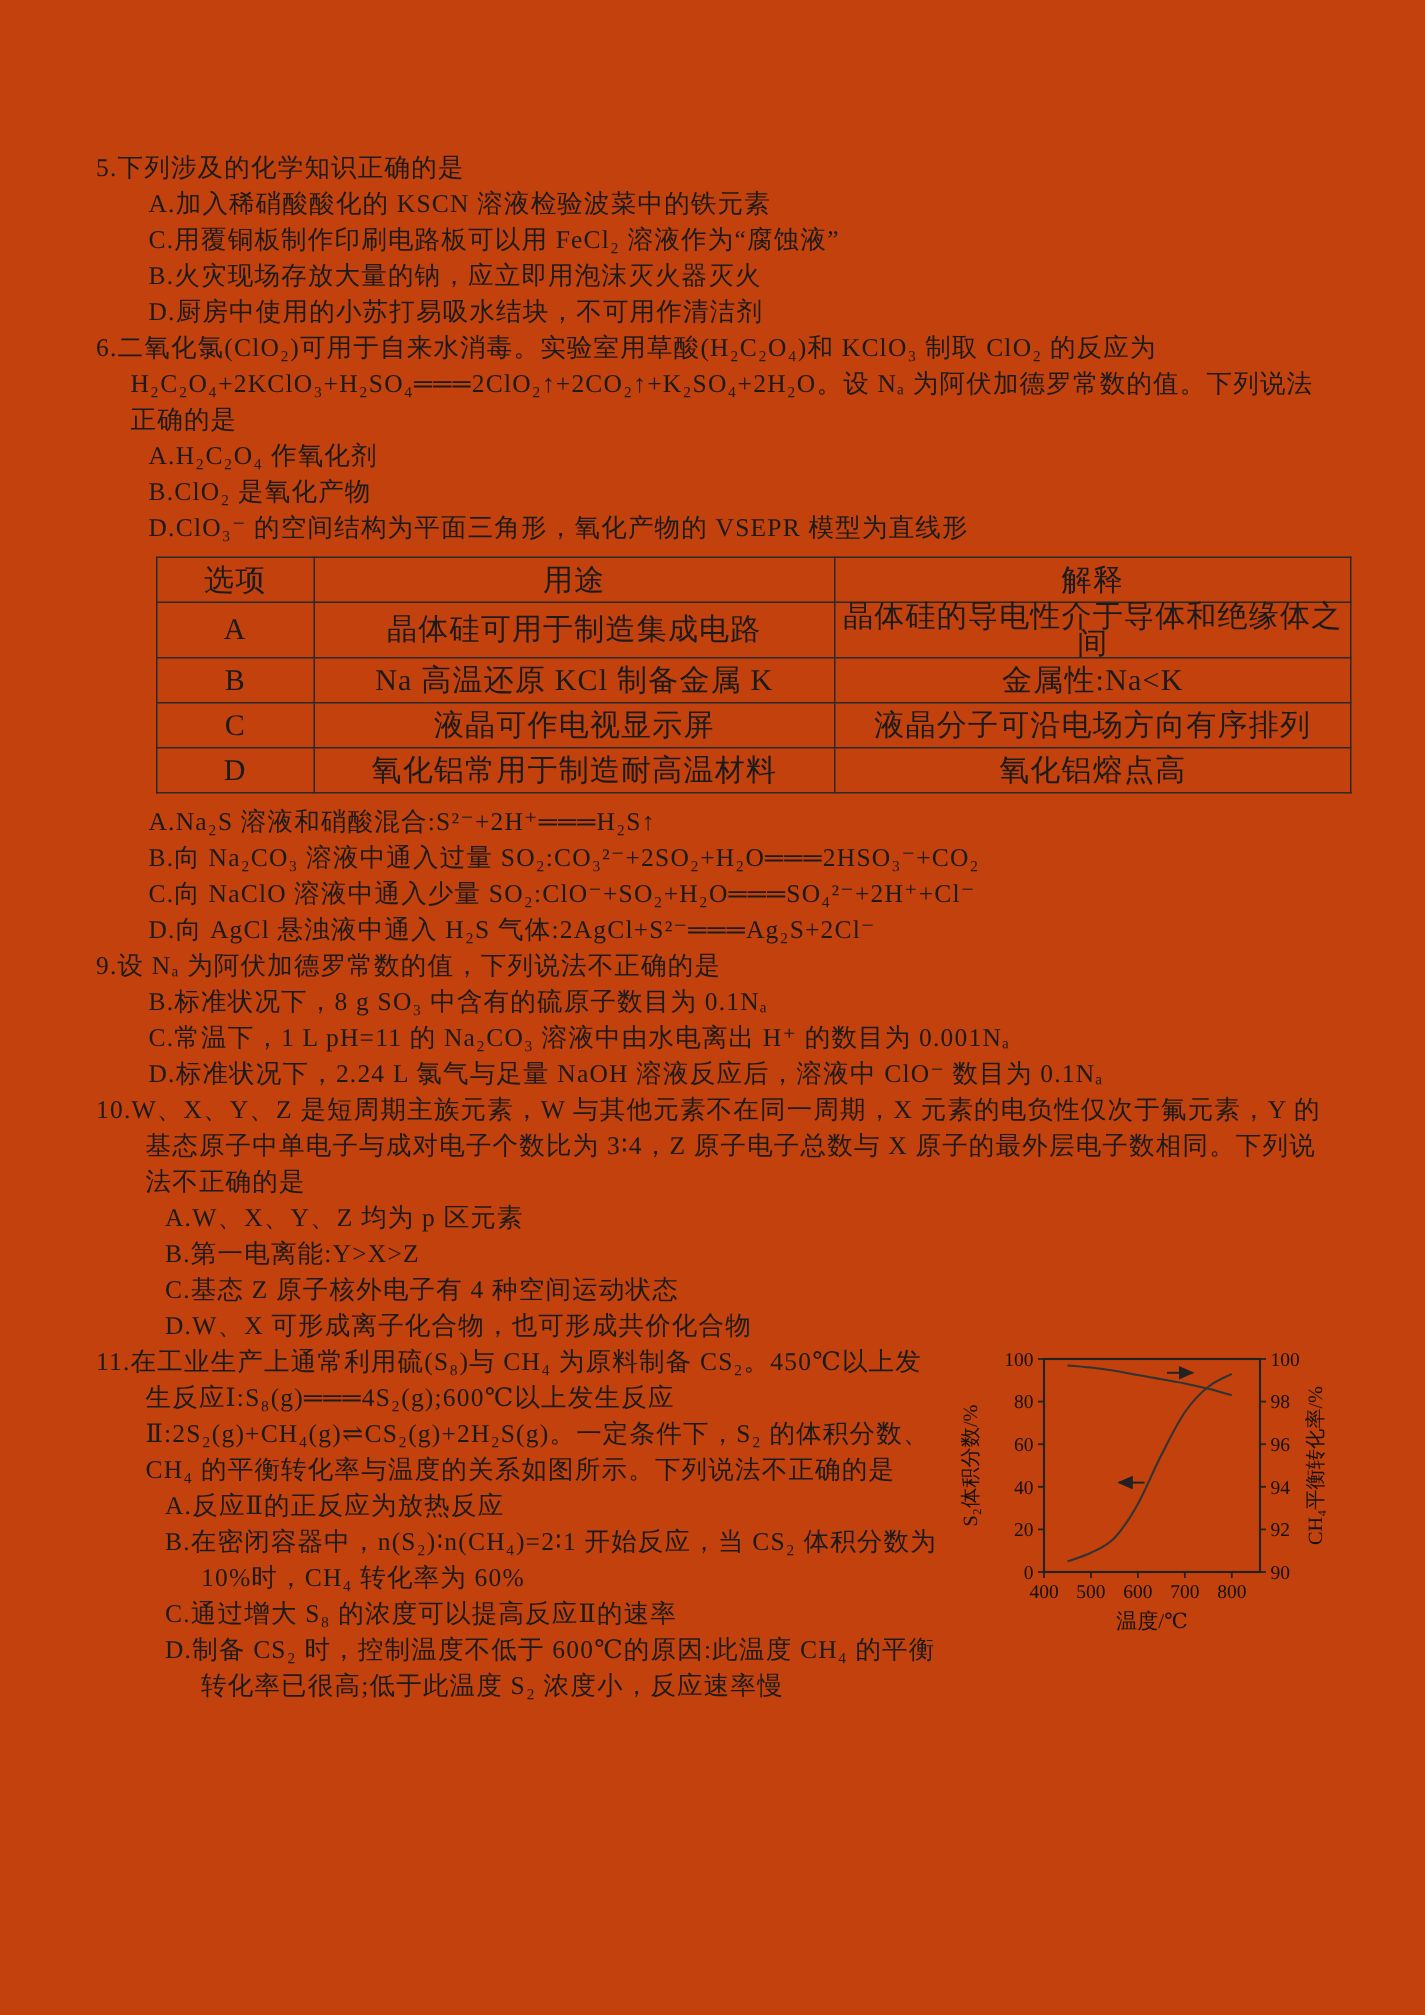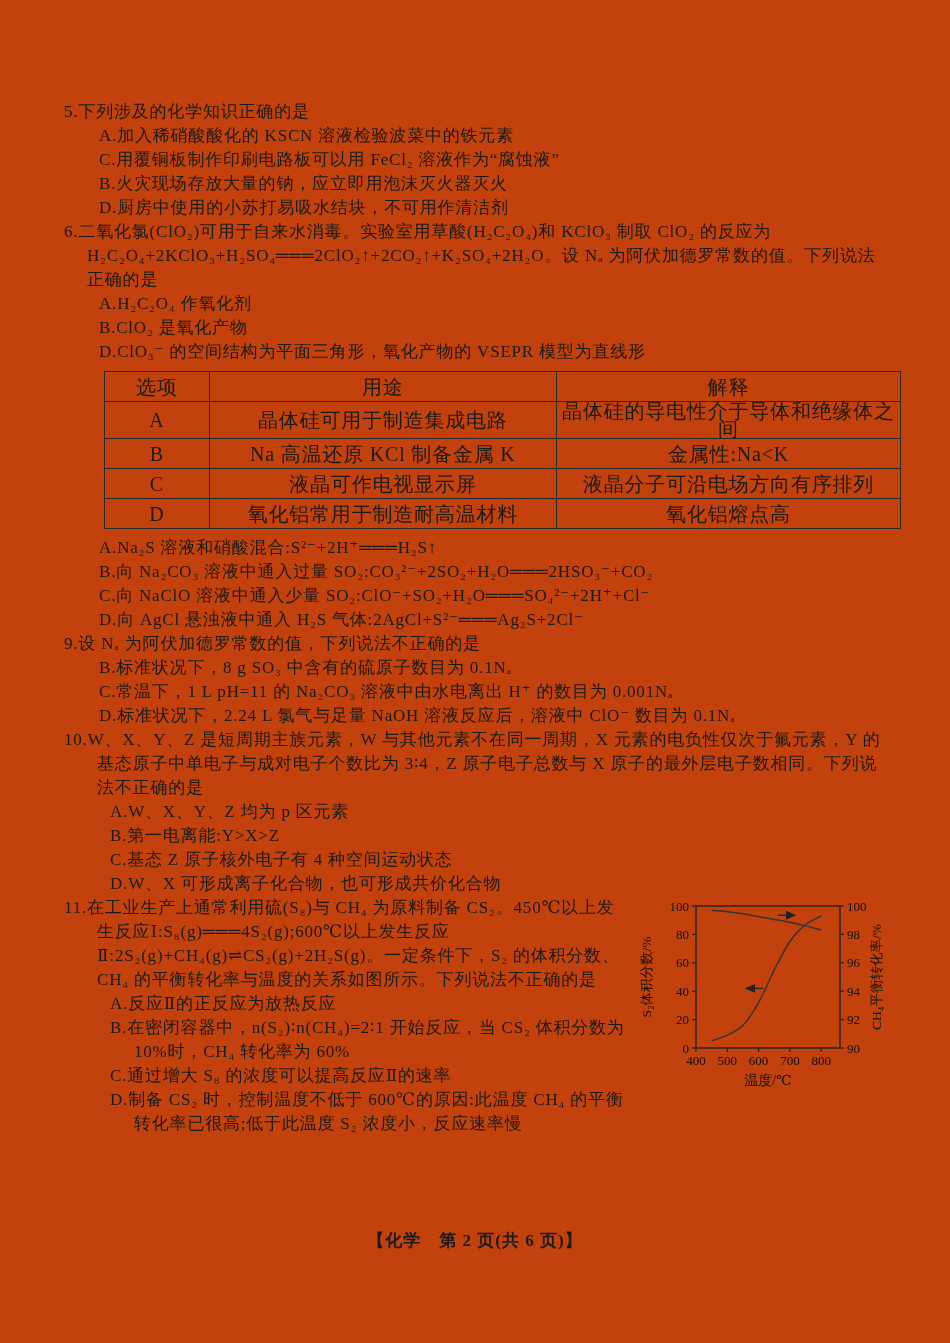--- a/index.html
+++ b/index.html
@@ -194,15 +194,14 @@
         </svg>
     </figure>
     <p class="stem">11.在工业生产上通常利用硫(S₈)与 CH₄ 为原料制备 CS₂。450℃以上发生反应Ⅰ:S₈(g)═══4S₂(g);600℃以上发生反应Ⅱ:2S₂(g)+CH₄(g)⇌CS₂(g)+2H₂S(g)。一定条件下，S₂ 的体积分数、CH₄ 的平衡转化率与温度的关系如图所示。下列说法不正确的是</p>
     <p class="option">A.反应Ⅱ的正反应为放热反应</p>
     <p class="option hang">B.在密闭容器中，n(S₂)∶n(CH₄)=2∶1 开始反应，当 CS₂ 体积分数为 10%时，CH₄ 转化率为 60%</p>
     <p class="option">C.通过增大 S₈ 的浓度可以提高反应Ⅱ的速率</p>
     <p class="option hang">D.制备 CS₂ 时，控制温度不低于 600℃的原因:此温度 CH₄ 的平衡转化率已很高;低于此温度 S₂ 浓度小，反应速率慢</p>
     <div class="clear"></div>
   </section>
 
-  <div class="footer">【化学　第 2 页(共 6 页)】</div>
 
 </div>
 
 </body></html>

